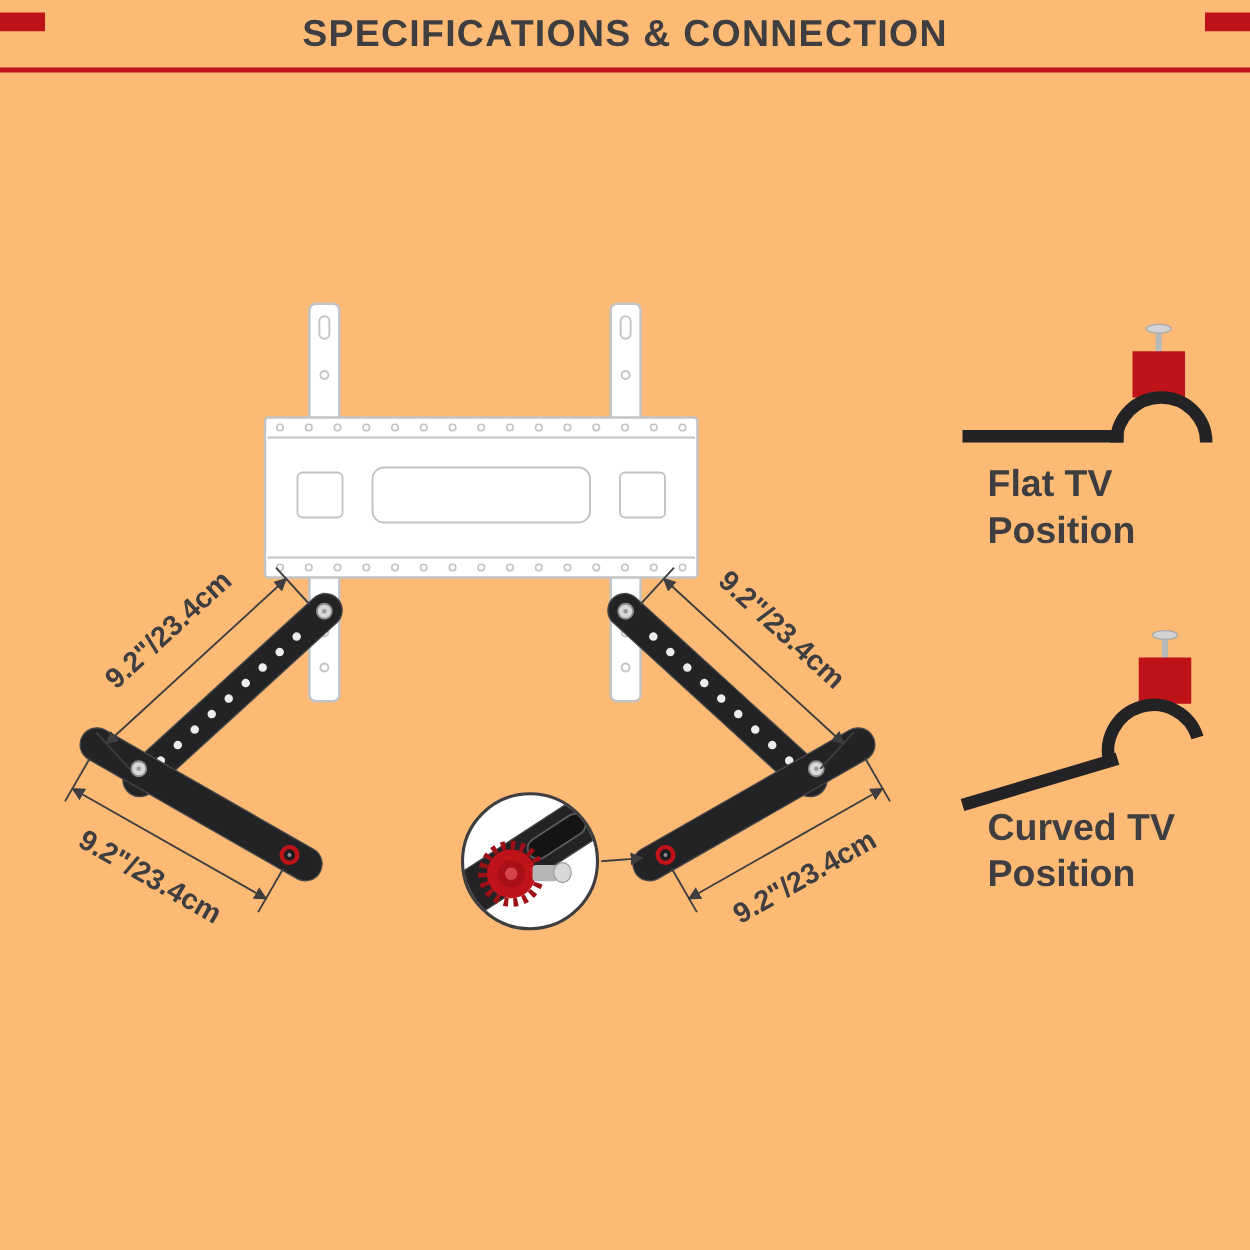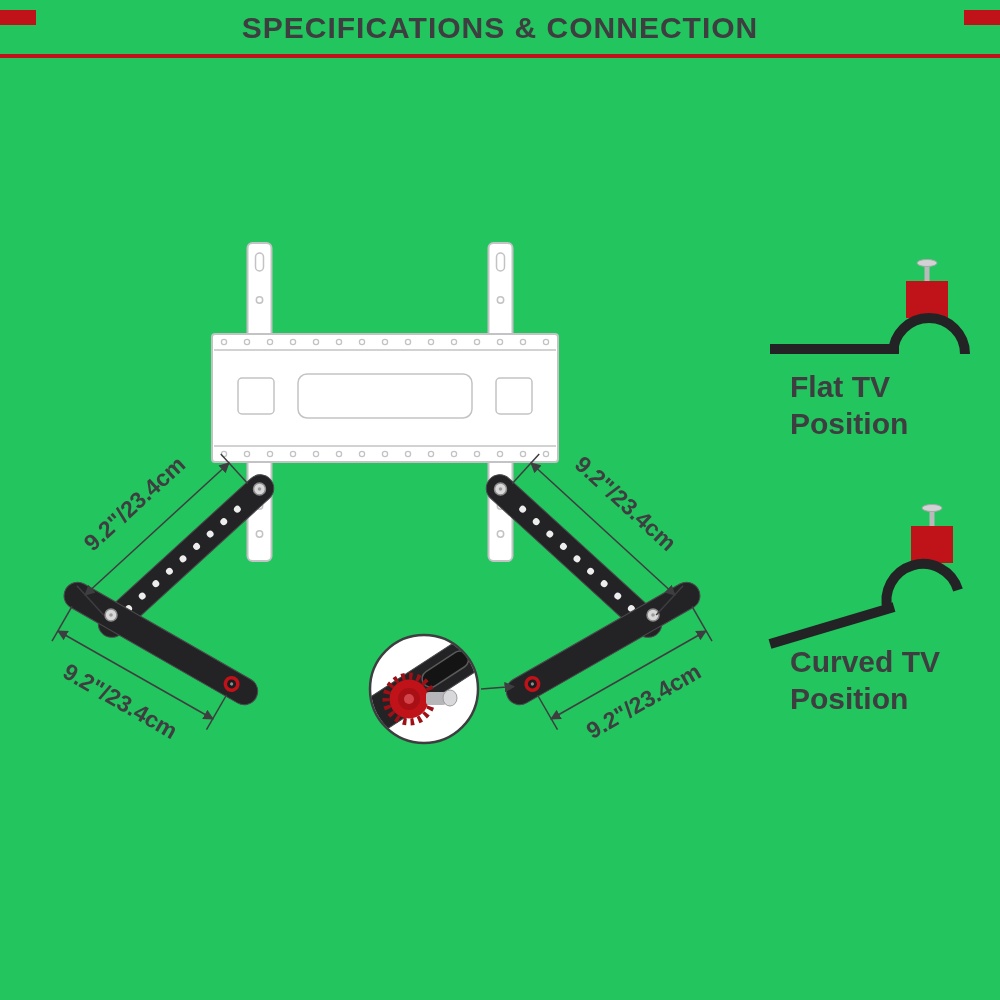--- a/index.html
+++ b/index.html
@@ -1,17 +1,17 @@
 <!DOCTYPE html>
 <html style="--accent-red: #c01219; --text-dark: #3e3e40; --line-dark: #232325; --mount-gray: #c3c3c5;"><head>
 <meta charset="utf-8">
 <style>
   html,body{margin:0;padding:0;background:#fff;}
   body{width:1000px;height:1000px;font-family:"Liberation Sans",sans-serif;}
-  .page{position:relative;width:1000px;height:1000px;overflow:hidden;background:#22c55e;}
+  .page{position:relative;width:1000px;height:1000px;overflow:hidden;background:#fdba74;}
 
   
   .header{position:absolute;top:0;left:0;right:0;height:60px;}
   .header-title{position:absolute;top:11px;left:0;right:0;margin:0;text-align:center;
     font-size:30px;font-weight:bold;letter-spacing:1px;color:var(--text-dark,#3e3e40);}
   .red-block{position:absolute;top:10px;width:36px;height:15px;background:var(--accent-red,#c01219);}
   .red-block.left{left:0}
   .red-block.right{right:0}
   .red-rule{position:absolute;top:54px;left:0;width:100%;height:4px;background:var(--accent-red,#c01219);}
 

